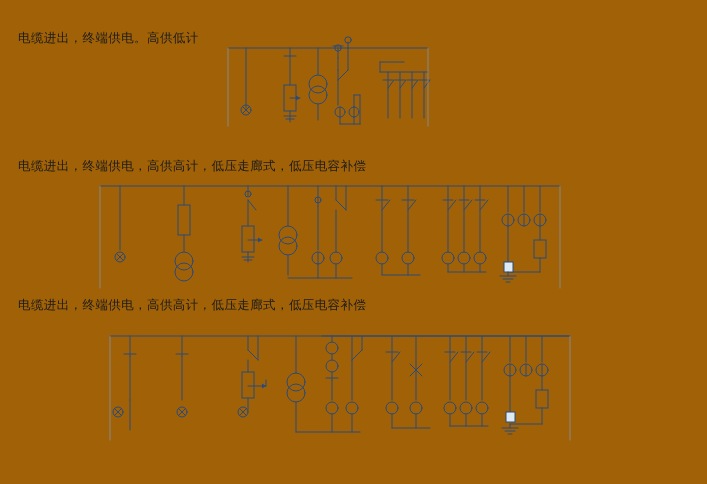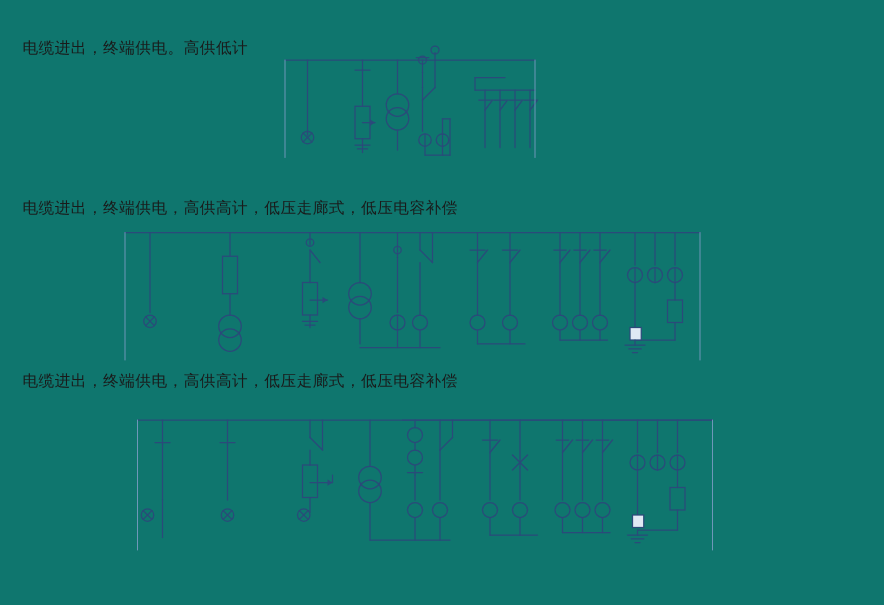--- a/index.html
+++ b/index.html
@@ -10,21 +10,21 @@
   body {
     width: 707px;
     height: 484px;
     font-family: "Liberation Sans", sans-serif;
     overflow: hidden;
   }
   #page {
     position: relative;
     width: 707px;
     height: 484px;
-    background: #0f766e;
+    background: #a16207;
   }
   .caption {
     position: absolute;
     font-size: 12.5px;
     color: #1a1a1a;
     letter-spacing: 0.4px;
     white-space: nowrap;
     font-family: "DejaVu Sans", "Liberation Sans", sans-serif;
   }
   #cap1 { left: 18px; top: 30px; }

